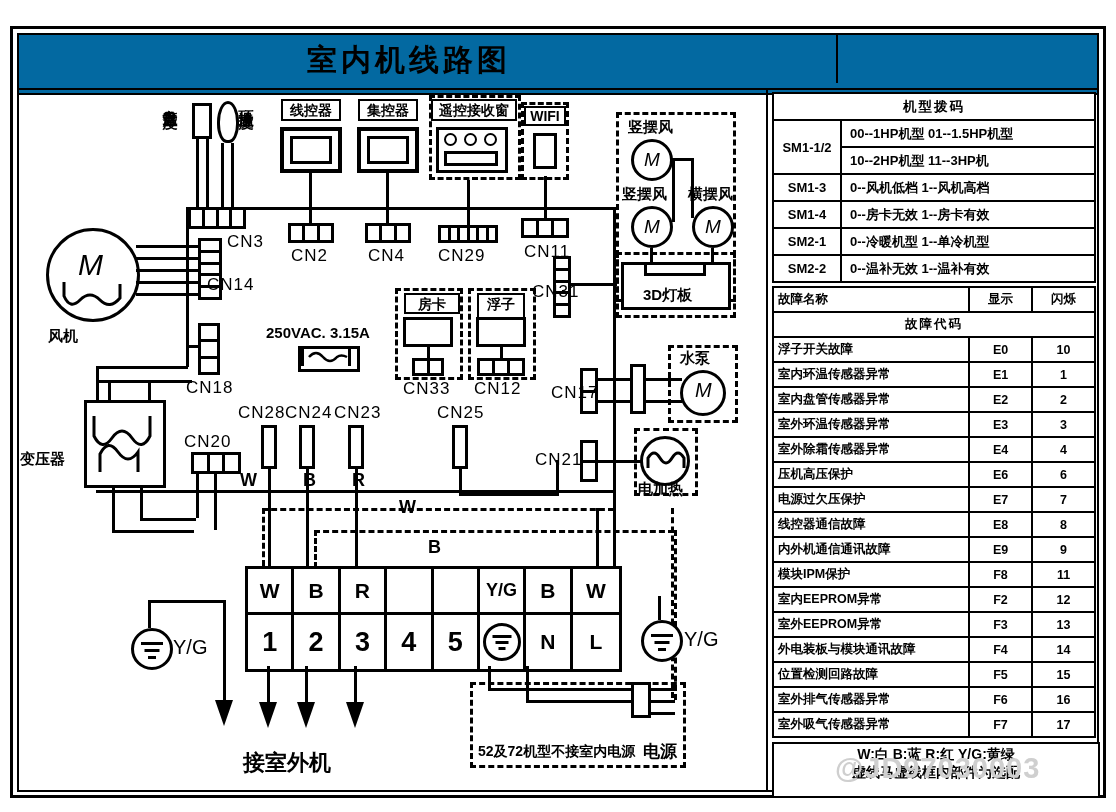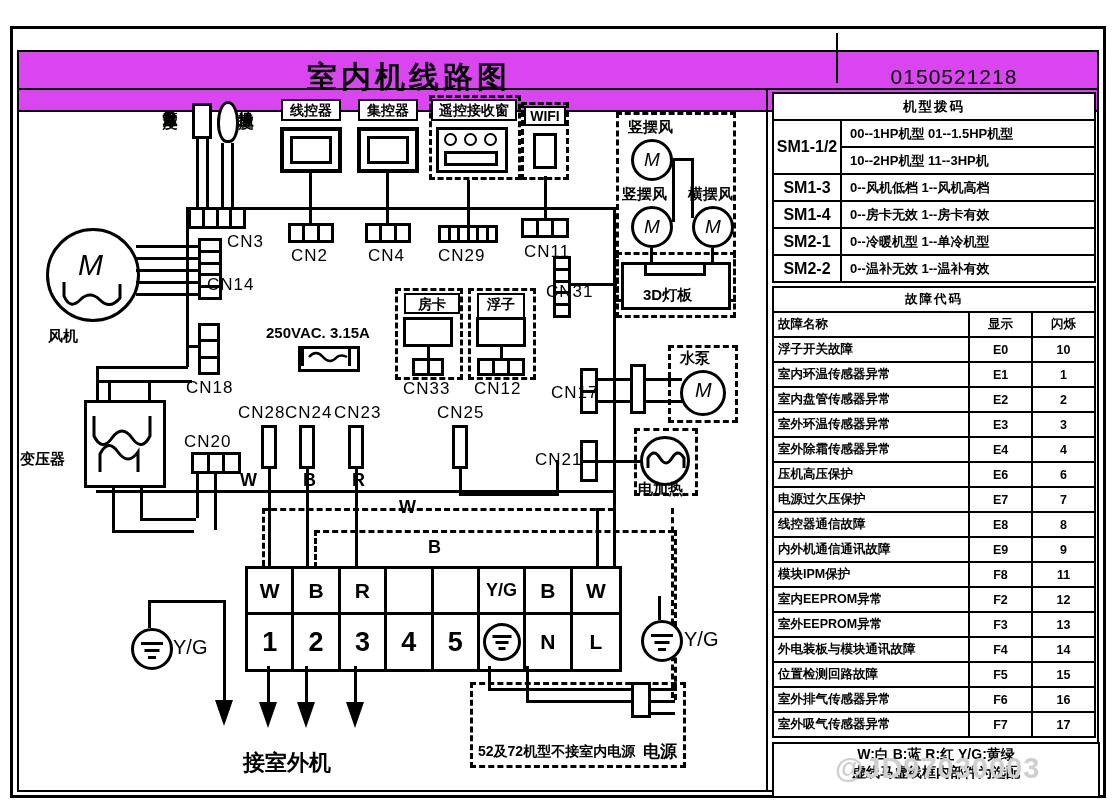--- a/index.html
+++ b/index.html
@@ -1,20 +1,20 @@
 <!DOCTYPE html>
 <html><head>
 <meta charset="utf-8">
 <style>
   html,body{margin:0;padding:0;background:#fff;}
   body{width:1116px;height:812px;font-family:"Liberation Sans","DejaVu Sans",sans-serif;color:#000;overflow:hidden;}
   #root{position:relative;width:1116px;height:812px;background:#fff;}
   .abs{position:absolute;box-sizing:border-box;}
   .outer{left:10px;top:26px;width:1096px;height:772px;border:3px solid #000;}
-  .titlebar{left:17px;top:50px;width:1082px;height:62px;border:2px solid #000;background:#d946ef;}
+  .titlebar{left:17px;top:33px;width:1082px;height:62px;border:2px solid #000;background:#0369a1;}
   .title-txt{position:absolute;left:0;top:0;width:780px;height:50px;line-height:50px;text-align:center;font-size:30px;letter-spacing:4px;font-weight:600;}
   .title-code{position:absolute;left:790px;top:0;width:290px;height:50px;line-height:50px;text-align:center;font-size:21px;letter-spacing:1px;}
   .tsep{left:836px;top:33px;width:2px;height:50px;background:#000;}
   .bodybox{left:17px;top:88px;width:1082px;height:704px;border:2px solid #000;}
   .vdiv{left:766px;top:88px;width:2px;height:704px;background:#000;}
   .line-h{height:3px;background:#000;}
   .line-v{width:3px;background:#000;}
   .box{border:3px solid #000;background:#fff;}
   .dash{border:3px dashed #000;background:transparent;}
   .lbl{font-size:13px;white-space:nowrap;line-height:1.05;}
@@ -32,21 +32,21 @@
   .devlabel{border:2px solid #000;background:#fff;font-size:14px;font-weight:700;text-align:center;white-space:nowrap;padding:0 2px;}
 
   
   table{border-collapse:collapse;background:#fff;}
   .tbl{position:absolute;}
   .tbl td,.tbl th{border:2px solid #000;font-size:13.5px;text-align:center;padding:1px 2px;font-weight:600;white-space:nowrap;}
   .thead-cell{font-size:19px;font-weight:700;letter-spacing:2px;}
   .fcode td{font-size:12.5px;height:21px;}
   .fcode td.nm{text-align:left;padding-left:4px;}
   .dipt td{height:23px;}
-  .dipt td.sw{width:62px;font-size:16px;}
+  .dipt td.sw{width:62px;font-size:13px;}
   .dipt td.vv{text-align:left;padding-left:8px;font-size:13px;}
 
   .note{position:absolute;border:2px solid #000;background:#fff;font-size:14px;font-weight:700;text-align:center;line-height:1.25;padding:2px 0;}
   .wm{position:absolute;font-size:29px;color:#cfcfcf;font-weight:700;letter-spacing:1px;}
   .arrow{position:absolute;width:0;height:0;border-left:9px solid transparent;border-right:9px solid transparent;border-top:26px solid #000;}
   .gnd{position:absolute;width:36px;height:36px;border:3px solid #000;border-radius:50%;background:#fff;}
   .gnd b{position:absolute;left:50%;transform:translateX(-50%);background:#000;}
   .term{position:absolute;border:3px solid #000;background:#fff;display:grid;}
   .term div{border-right:3px solid #000;display:flex;align-items:center;justify-content:center;font-size:21px;font-weight:600;}
   .term div.b2{border-bottom:3px solid #000;}
@@ -56,21 +56,20 @@
 </style>
 </head>
 <body>
 
 <div id="root">
 
   <div class="abs outer"></div>
 
   <div class="abs titlebar">
     <div class="title-txt">室内机线路图</div>
-    <div class="title-code">0150521218</div>
   </div>
   <div class="abs tsep"></div>
 
   <div class="abs bodybox"></div>
   <div class="abs vdiv"></div>
 
   <table class="tbl dipt" style="left:772px;top:92px;width:324px;">
     <tbody>
         <tr>
           <td class="thead-cell" colspan="2">机型拨码</td>
@@ -97,27 +96,27 @@
     <tr>
           <td class="sw">SM2-2</td>
         <td class="vv">0--温补无效   1--温补有效</td>
         </tr>
   </tbody>
     </table>
 
   <table class="tbl fcode" style="left:772px;top:286px;width:324px;">
     <tbody>
         <tr>
-          <td class="thead-cell" colspan="3">故障代码</td>
-        </tr>
-    <tr>
       <td class="nm" style="width:196px;">故障名称</td>
       <td style="width:62px;">显示</td>
       <td style="width:62px;">闪烁</td>
     </tr>
+    <tr>
+          <td class="thead-cell" colspan="3">故障代码</td>
+        </tr>
     <tr>
           <td class="nm">浮子开关故障</td>
           <td>E0</td>
           <td>10</td>
         </tr>
     <tr>
           <td class="nm">室内环温传感器异常</td>
           <td>E1</td>
           <td>1</td>
         </tr>
@@ -298,21 +297,21 @@
   <div class="abs lbl-cn" style="left:643px;top:286px;">3D灯板</div>
   <div class="abs dash" style="left:616px;top:252px;width:120px;height:66px;"></div>
 
   <div class="abs connv" style="left:553px;top:256px;width:18px;height:62px;">
       <i></i>
       <i></i>
       <i></i>
       <i></i>
       <i></i>
     </div>
-  <div class="abs cnlbl" style="left:532px;top:282px;margin-left:14px;">CN31</div>
+  <div class="abs cnlbl" style="left:532px;top:282px;">CN31</div>
   <div class="abs line-h" style="left:571px;top:283px;width:46px;"></div>
 
   <div class="abs" style="left:46px;top:228px;width:94px;height:94px;border:3px solid #000;border-radius:50%;background:#fff;"></div>
   <div class="abs" style="left:78px;top:248px;font-size:30px;font-style:italic;">M</div>
   <svg class="abs" style="left:60px;top:278px;" width="70" height="34">
     <path d="M4 4 L4 18 Q10 32 20 22 Q30 12 40 22 Q50 32 60 20 L60 6" fill="none" stroke="#000" stroke-width="3"></path>
   </svg>
   <div class="abs lbl-cn" style="left:48px;top:327px;">风机</div>
 
   <div class="abs line-h" style="left:136px;top:245px;width:64px;"></div>

